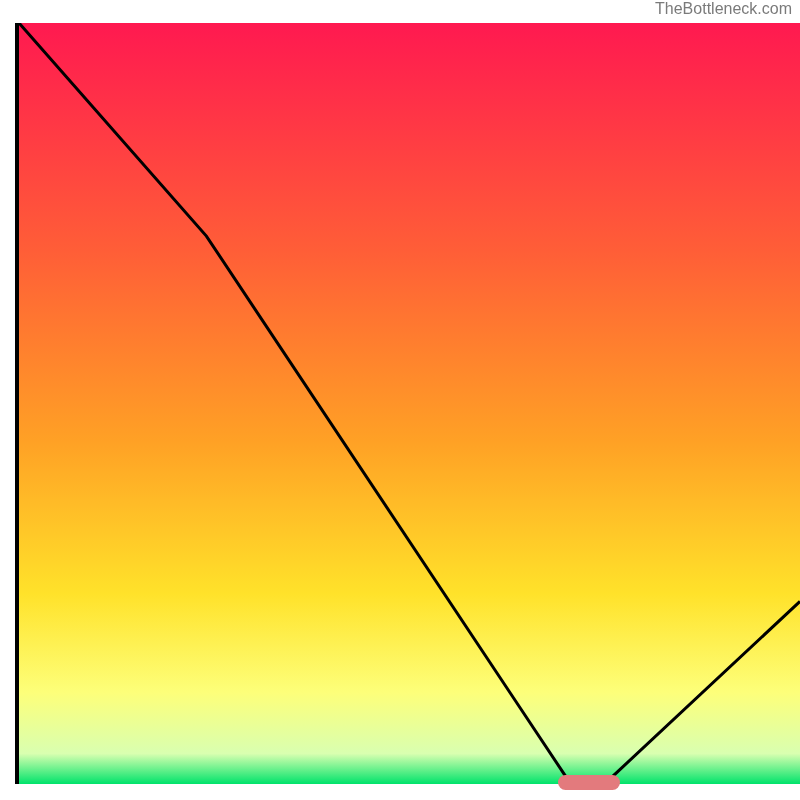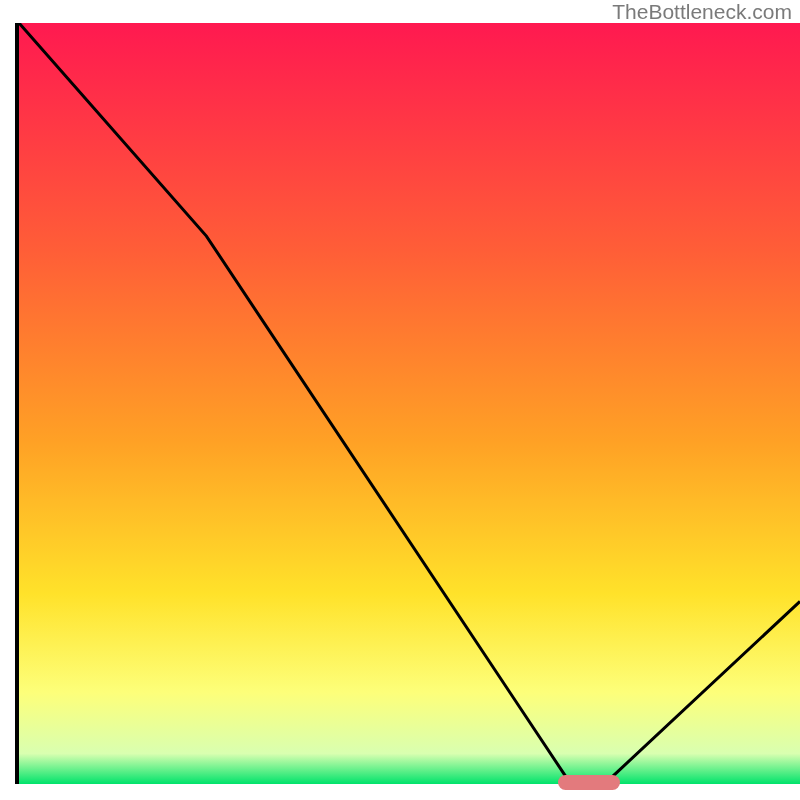--- a/index.html
+++ b/index.html
@@ -7,21 +7,21 @@
     padding: 0;
     width: 800px;
     height: 800px;
     font-family: Arial, sans-serif;
     position: relative;
   }
   .watermark {
     position: absolute;
     top: 0;
     right: 8px;
-    font-size: 21px;
+    font-size: 16px;
     color: #7a7a7a;
     font-weight: 400;
     z-index: 10;
   }
   .plot-wrap {
     position: absolute;
     top: 23px;
     left: 0;
     width: 800px;
     height: 777px;

